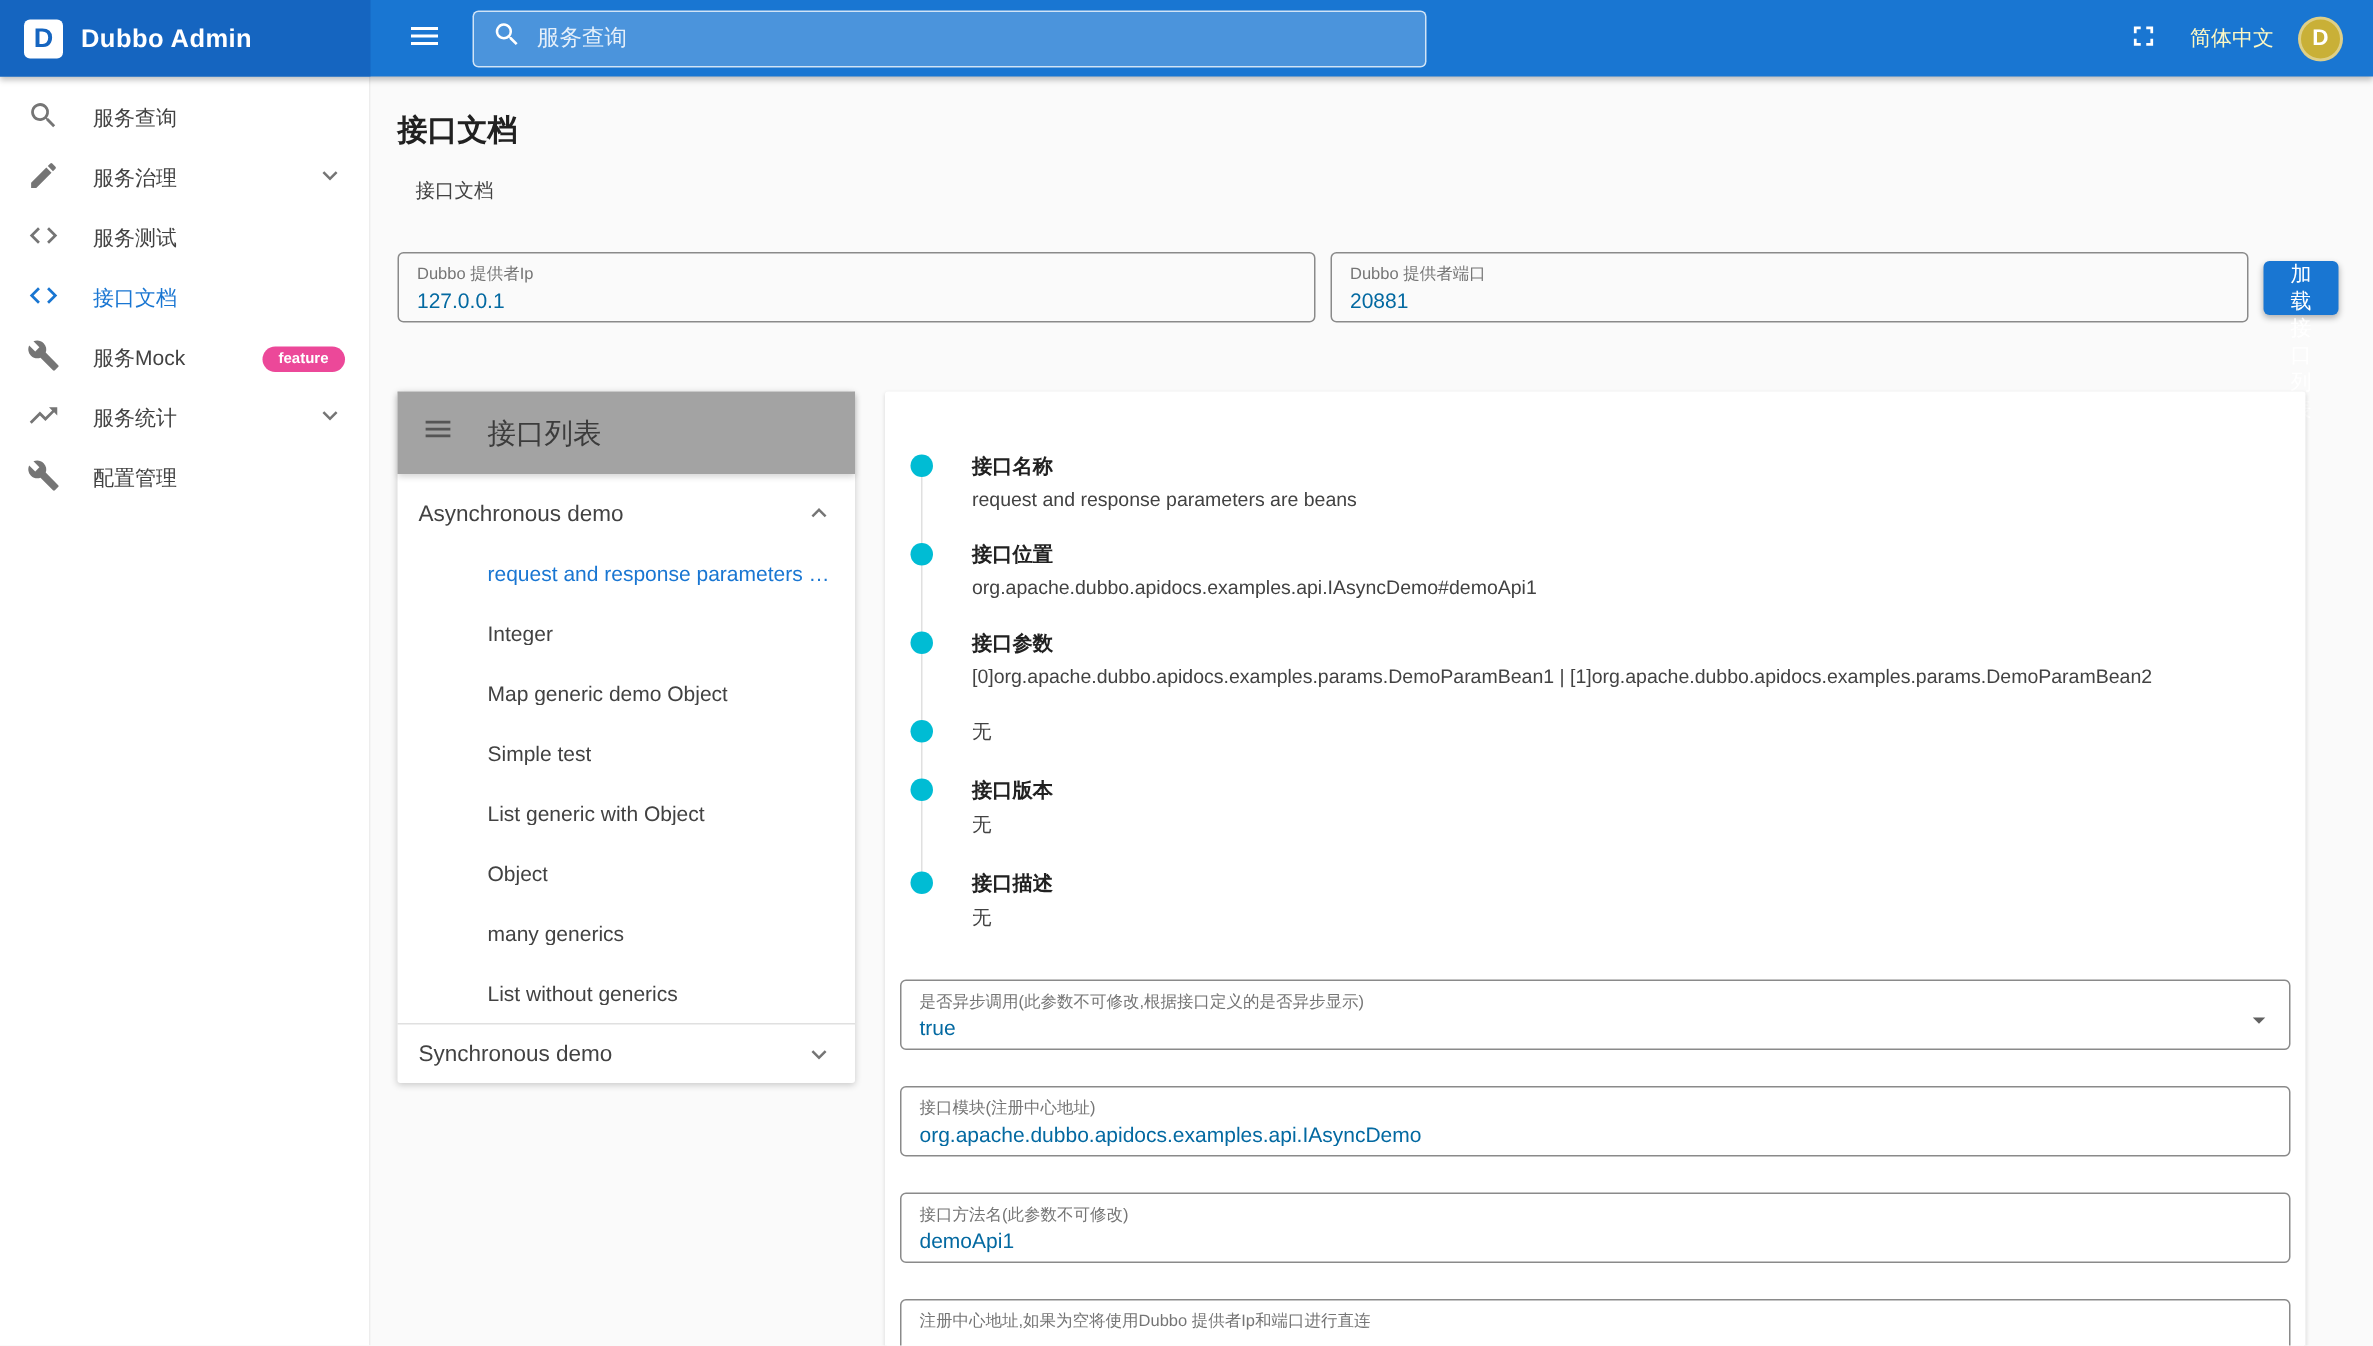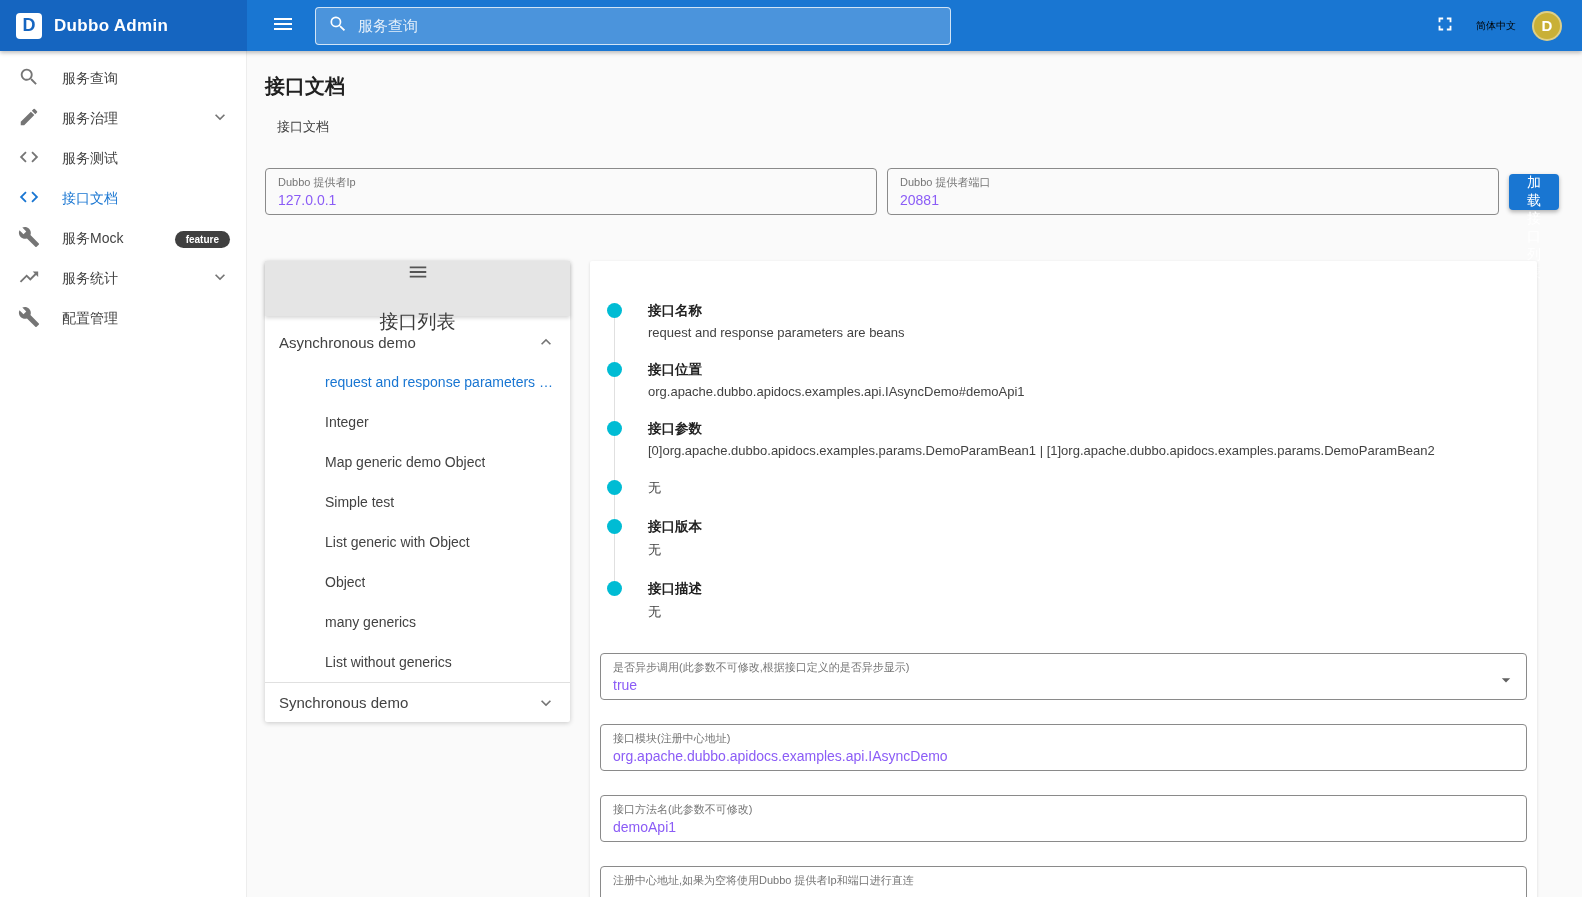--- a/index.html
+++ b/index.html
@@ -13,51 +13,51 @@
   .logo { width:26px; height:26px; background:#ffffff; border-radius:4px; color:#1565c0; font-weight:bold; font-size:18px; display:flex; align-items:center; justify-content:center; }
   .brand-title { color:#fff; font-weight:bold; font-size:17px; letter-spacing:.3px; }
   .nav-rest { flex:1; display:flex; align-items:center; padding:0 20px; gap:16px; }
   .icon-btn { background:none; border:none; cursor:pointer; display:flex; align-items:center; justify-content:center; padding:4px; }
   .icon-btn svg { fill:#ffffff; }
   .nav-search { width:636px; height:38px; background:rgba(255,255,255,.22); border:1px solid rgba(255,255,255,.75); border-radius:4px; display:flex; align-items:center; padding:0 12px; gap:10px; }
   .nav-search svg { fill:#ffffff; flex:none; }
   .nav-search input { flex:1; background:transparent; border:none; outline:none; color:#fff; font-size:15px; font-family:inherit; }
   .nav-search input::placeholder { color:rgba(255,255,255,.85); }
   .nav-spacer { flex:1; }
-  .lang { color:#000000; font-size:10px; cursor:pointer; }
+  .lang { color:#fef9c3; font-size:14px; cursor:pointer; }
   .avatar { width:30px; height:30px; border-radius:50%; background:#c9b037; color:#fff; font-weight:bold; font-size:15px; display:flex; align-items:center; justify-content:center; border:2px solid rgba(255,255,255,.4); cursor:pointer; }
 
   
   .sidebar { position:absolute; top:51px; left:0; bottom:0; width:247px; background:#ffffff; border-right:1px solid #ededed; padding-top:8px; z-index:10; }
   .side-item { height:40px; display:flex; align-items:center; padding:0 16px 0 18px; gap:22px; cursor:pointer; }
   .side-item svg { fill:#757575; flex:none; }
   .side-item .lbl { font-size:14px; color:#424242; }
   .side-item .chev { margin-left:auto; }
   .side-item .chev svg { fill:#757575; }
   .side-item.active svg { fill:#1976d2; }
   .side-item.active .lbl { color:#1976d2; }
-  .badge { margin-left:auto; background:#404040; color:#fff; font-size:10px; font-weight:bold; padding:3px 11px; border-radius:10px; }
+  .badge { margin-left:auto; background:#ec4899; color:#fff; font-size:10px; font-weight:bold; padding:3px 11px; border-radius:10px; }
 
   
   .main { position:absolute; top:51px; left:247px; right:0; bottom:0; padding:22px 45px 0 18px; overflow:hidden; }
   .page-title { font-size:20px; font-weight:bold; color:#212121; }
   .breadcrumb { font-size:13px; color:#424242; margin:18px 0 0 12px; }
 
   .provider-row { display:flex; align-items:center; margin-top:32px; gap:10px; }
   .ofield { position:relative; border:1px solid #8a8a8a; border-radius:4px; height:47px; padding:6px 12px 4px 12px; background:transparent; }
   .ofield .flabel { font-size:11px; color:#757575; display:block; white-space:nowrap; overflow:hidden; }
-  .ofield input, .ofield .fvalue { border:none; outline:none; background:transparent; font-size:14px; color:#8b5cf6; width:100%; font-family:inherit; padding:0; margin-top:2px; display:block; }
+  .ofield input, .ofield .fvalue { border:none; outline:none; background:transparent; font-size:14px; color:#0369a1; width:100%; font-family:inherit; padding:0; margin-top:2px; display:block; }
   .ofield.w556 { width:612px; flex:none; }
   .btn-primary { margin-left:auto; background:#1976d2; color:#fff; border:none; border-radius:4px; height:36px; padding:0 18px; font-size:14px; font-family:inherit; cursor:pointer; box-shadow:0 2px 4px rgba(0,0,0,.3); }
 
   .columns { display:flex; align-items:flex-start; gap:20px; margin-top:46px; }
 
   
   .api-card { width:305px; flex:none; background:#fff; border-radius:2px; box-shadow:0 1px 5px rgba(0,0,0,.2); }
-  .api-header { height:55px; background:#e5e5e5; display:flex; align-items:center; padding:0 16px; gap:22px; box-shadow:0 2px 4px rgba(0,0,0,.16); position:relative; z-index:1;flex-direction:column; }
+  .api-header { height:55px; background:#a3a3a3; display:flex; align-items:center; padding:0 16px; gap:22px; box-shadow:0 2px 4px rgba(0,0,0,.16); position:relative; z-index:1; }
   .api-header svg { fill:#555; }
   .api-title { font-size:19px; color:#3c3c3c; }
   .api-list { padding:6px 0 0 0; }
   .api-group { height:40px; display:flex; align-items:center; padding:0 14px; cursor:pointer; }
   .api-group .glbl { font-size:15px; color:#424242; }
   .api-group .chev { margin-left:auto; display:flex; }
   .api-group .chev svg { fill:#757575; }
   .api-item { height:40px; display:flex; align-items:center; padding:0 12px 0 60px; font-size:14px; color:#424242; cursor:pointer; }
   .api-item span { white-space:nowrap; overflow:hidden; text-overflow:ellipsis; }
   .api-item.selected { color:#1976d2; }

